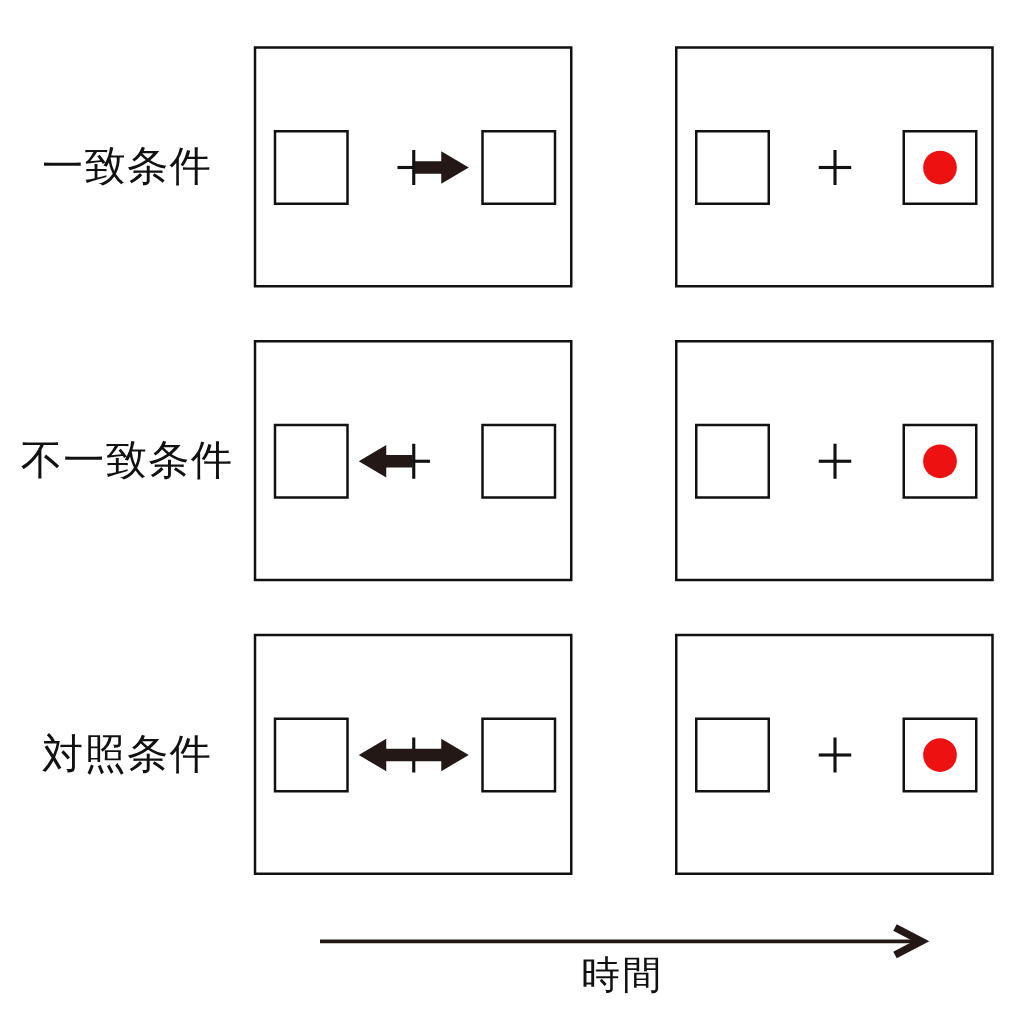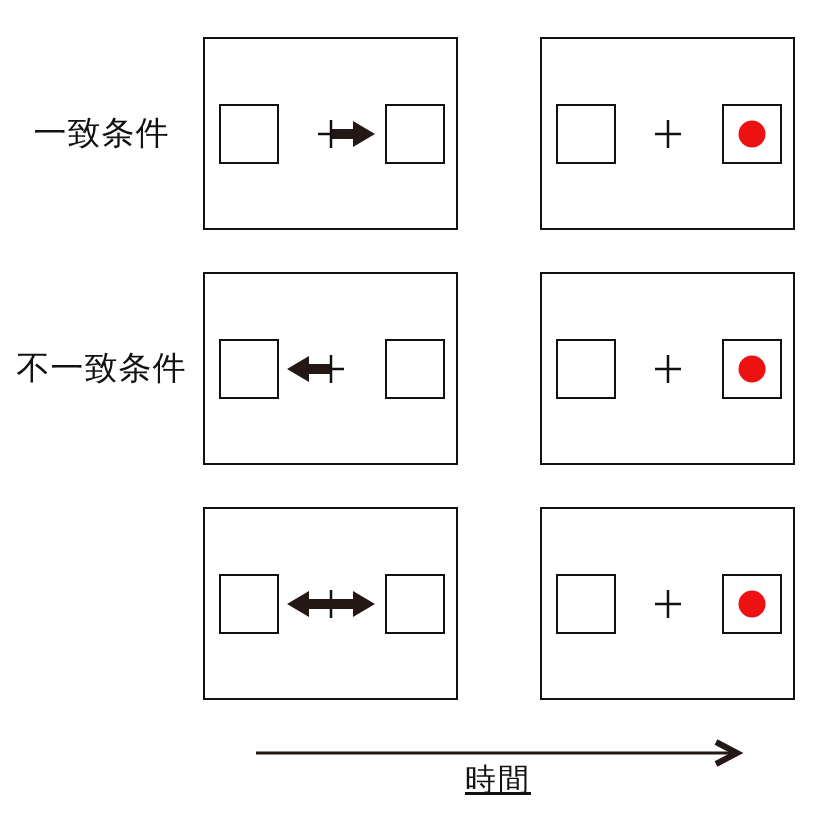--- a/index.html
+++ b/index.html
@@ -64,21 +64,20 @@
     position:absolute;left:250px;top:735px;
     width:500px;height:40px;overflow:visible;
   }
   .timeline-line{stroke:var(--arrow-ink);stroke-width:3;fill:none}
   .timeline-head{stroke:var(--arrow-ink);stroke-width:6;fill:none;stroke-linejoin:miter}
   .timeline-label{
     position:absolute;left:398px;top:759px;
     width:200px;text-align:center;
     font-size:31px;letter-spacing:2px;
     color:#111;
-    text-decoration:underline;
   }
 </style>
 </head>
 <body>
 
 <div class="figure">
 
   <div class="row" style="top:272px">
     <div class="row-label">不一致条件</div>
 
@@ -131,20 +130,21 @@
       <svg class="center-svg" viewBox="0 0 100 60">
         <g>
           <rect class="crossbar" x="37" y="28.75" width="26" height="2.5"></rect>
           <rect class="crossbar" x="48.75" y="16" width="2.5" height="28"></rect>
         </g>
       </svg>
     </div>
   </div>
 
   <div class="row" style="top:507px">
+    <div class="row-label">対照条件</div>
 
     <div class="panel cue">
       <div class="sq sq-left"></div>
       <div class="sq sq-right"></div>
       <svg class="center-svg" viewBox="0 0 100 60">
         <g>
           <rect class="crossbar" x="37" y="28.75" width="26" height="2.5"></rect>
           <rect class="crossbar" x="48.75" y="16" width="2.5" height="28"></rect>
         </g>
         <polygon class="arrow" points="6,30 28,17 28,25 72,25 72,17 94,30 72,43 72,35 28,35 28,43"></polygon>

